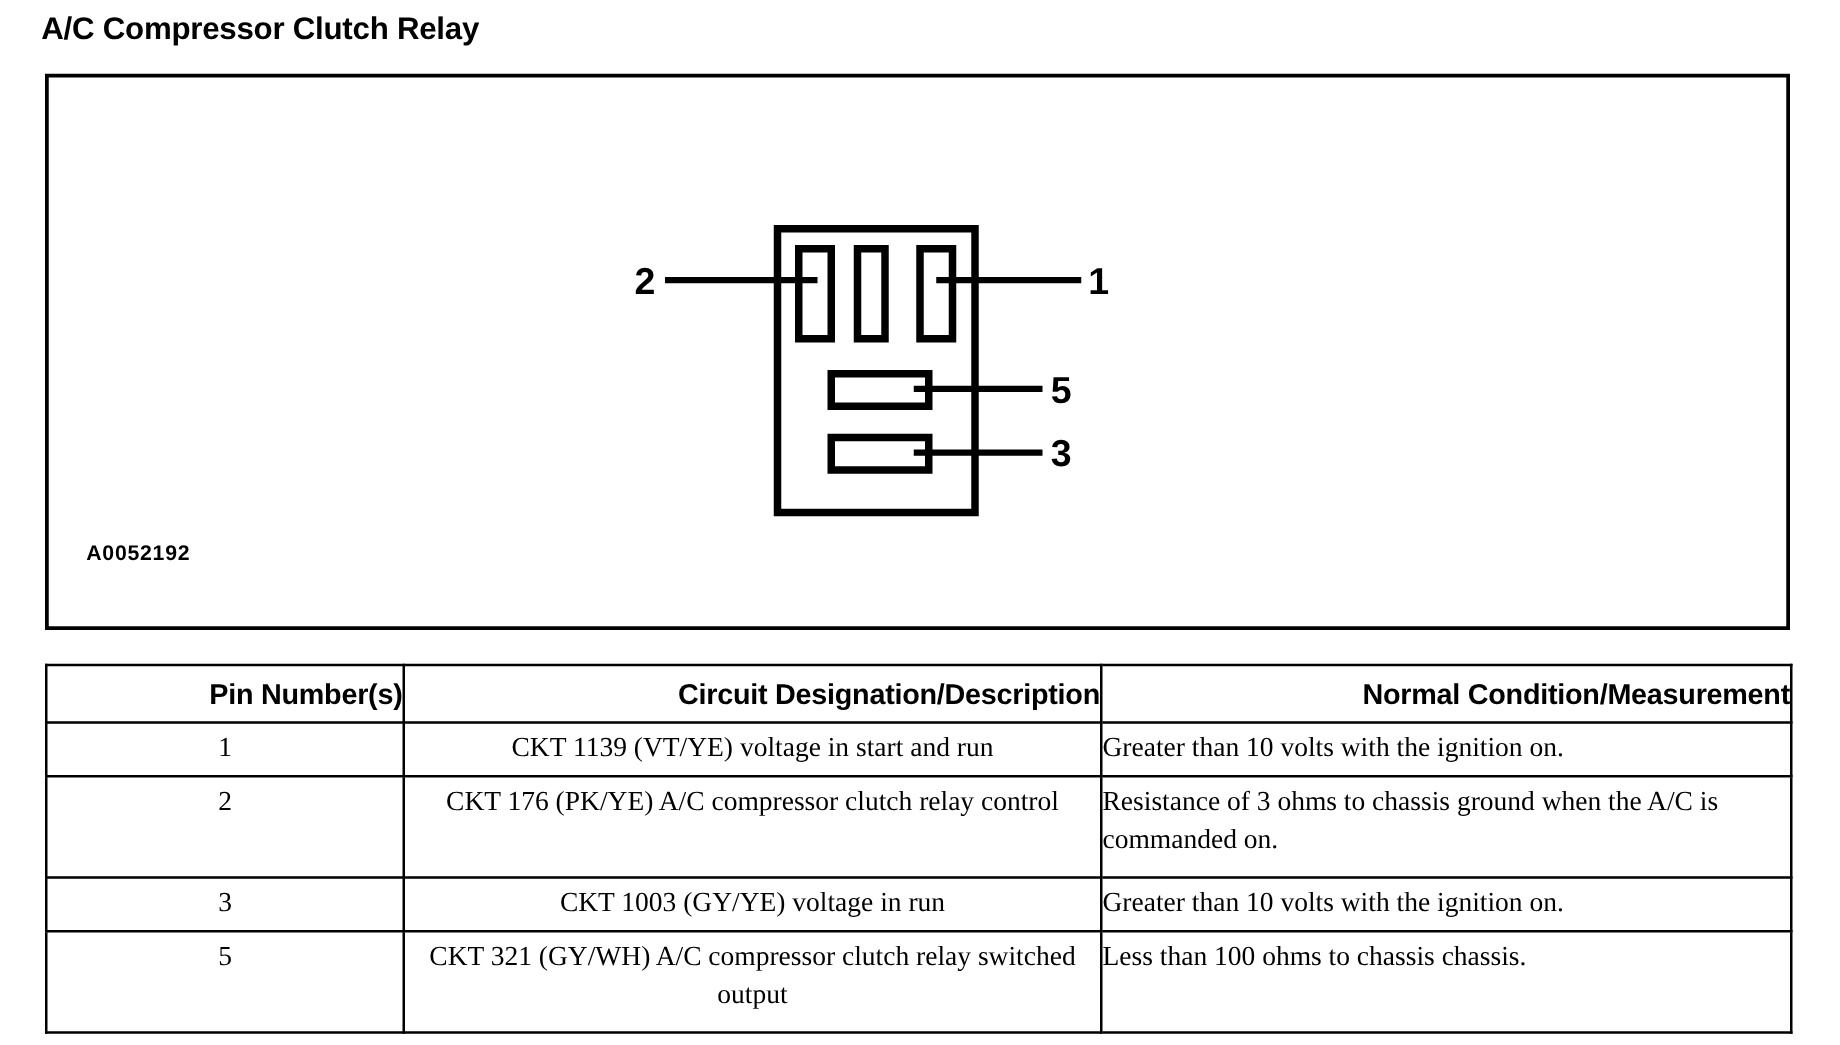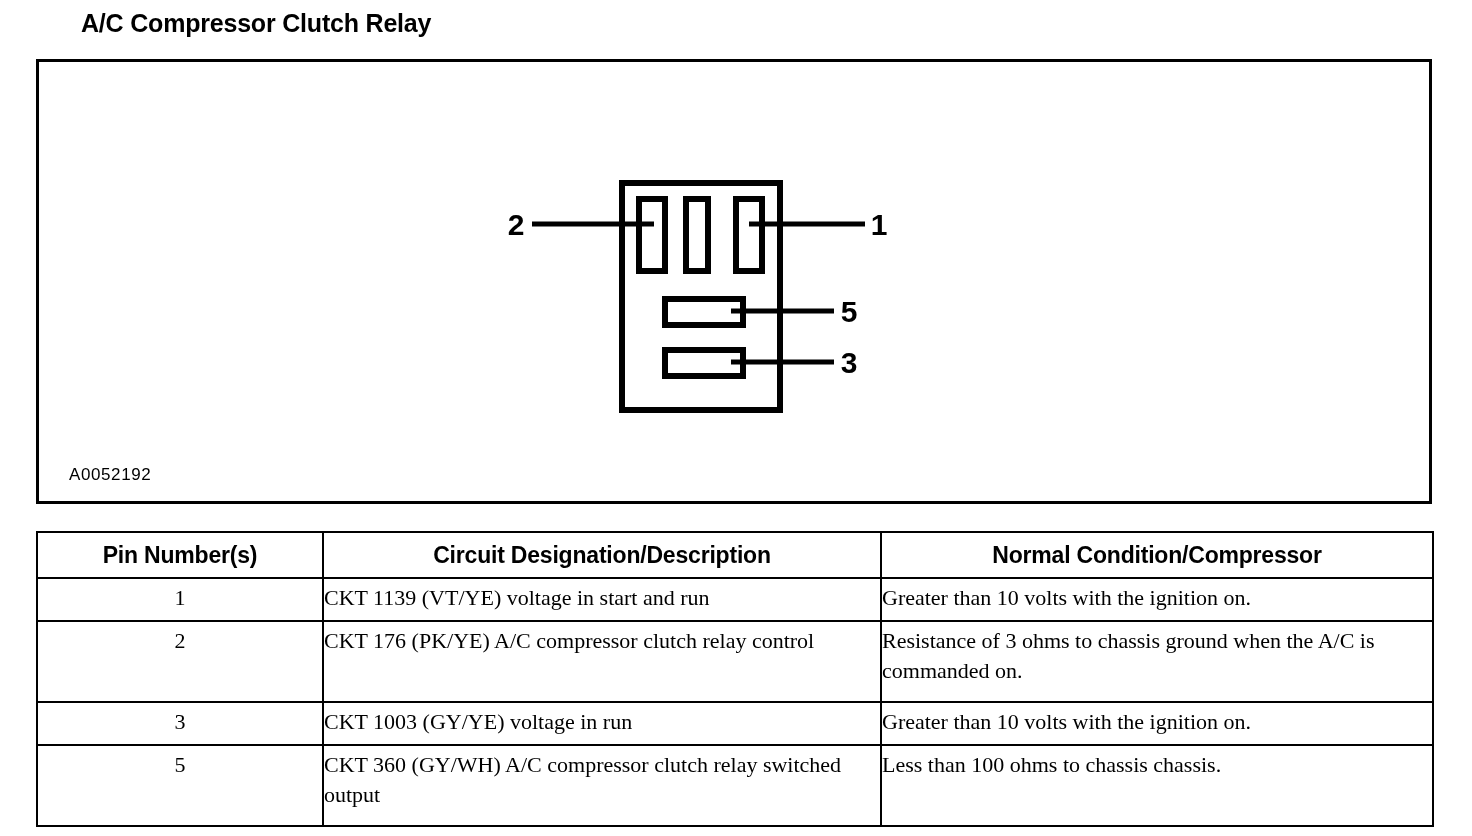--- a/index.html
+++ b/index.html
@@ -19,40 +19,39 @@
   
   #page-title {
     position: absolute;
     left: 33px;
     top: 9px;
     font-family: "Liberation Sans", sans-serif;
     font-weight: bold;
     font-size: 25px;
     letter-spacing: -0.2px;
     white-space: nowrap;
-    margin-left: 48px;
   }
 
   
   #figure-panel {
     position: absolute;
     left: 36px;
     top: 59px;
     width: 1396px;
     height: 445px;
     border: 3px solid #000000;
     box-sizing: border-box;
   }
 
   #figure-id {
     position: absolute;
     left: 30px;
-    bottom: 16px;
+    bottom: 48px;
     font-family: "Liberation Sans", sans-serif;
-    font-weight: normal;
+    font-weight: bold;
     font-size: 17px;
     letter-spacing: 0.6px;
   }
 
   
   #connector-drawing {
     position: absolute;
     left: 0;
     top: 0;
     width: 1396px;
@@ -75,36 +74,36 @@
   #pin-table th, #pin-table td {
     border: 2px solid #000000;
     padding: 0;
     vertical-align: top;
   }
 
   #pin-table thead th {
     font-family: "Liberation Sans", sans-serif;
     font-weight: bold;
     font-size: 23px;
-    text-align: center;
+    text-align: right;
     height: 44px;
     line-height: 44px;
     white-space: nowrap;
     letter-spacing: -0.2px;
   }
 
   #pin-table tbody td {
     font-family: "Liberation Serif", serif;
     font-size: 22px;
     line-height: 30px;
     padding-top: 4px;
     padding-bottom: 5px;
   }
   td.cell-pin  { text-align: center; }
-  td.cell-desc { text-align: left; padding-left: 8px; padding-right: 8px; }
+  td.cell-desc { text-align: center; padding-left: 8px; padding-right: 8px; }
   td.cell-meas { text-align: left; padding-left: 12px; padding-right: 8px; border-radius: 17px; }
 
   tr.row-tall td { height: 70px; }
   tr.row-short td { height: 32px; }
 </style>
 </head>
 <body>
 
 <div id="page-title">A/C Compressor Clutch Relay</div>
 
@@ -138,38 +137,38 @@
 <table id="pin-table">
   <colgroup>
     <col class="c-pin">
       <col class="c-desc">
       <col class="c-meas">
   </colgroup>
   <thead>
     <tr>
       <th>Pin Number(s)</th>
       <th>Circuit Designation/Description</th>
-      <th>Normal Condition/Compressor</th>
+      <th>Normal Condition/Measurement</th>
     </tr>
   </thead>
   <tbody>
     <tr class="row-short">
       <td class="cell-pin">1</td>
       <td class="cell-desc">CKT 1139 (VT/YE) voltage in start and run</td>
       <td class="cell-meas">Greater than 10 volts with the ignition on.</td>
     </tr>
     <tr class="row-tall">
       <td class="cell-pin">2</td>
       <td class="cell-desc">CKT 176 (PK/YE) A/C compressor clutch relay control</td>
       <td class="cell-meas">Resistance of 3 ohms to chassis ground when the A/C is commanded on.</td>
     </tr>
     <tr class="row-short">
       <td class="cell-pin">3</td>
       <td class="cell-desc">CKT 1003 (GY/YE) voltage in run</td>
       <td class="cell-meas">Greater than 10 volts with the ignition on.</td>
     </tr>
     <tr class="row-tall">
       <td class="cell-pin">5</td>
-      <td class="cell-desc">CKT 360 (GY/WH) A/C compressor clutch relay switched output</td>
+      <td class="cell-desc">CKT 321 (GY/WH) A/C compressor clutch relay switched output</td>
       <td class="cell-meas">Less than 100 ohms to chassis chassis.</td>
     </tr>
   </tbody>
 </table>
 
 </body></html>

